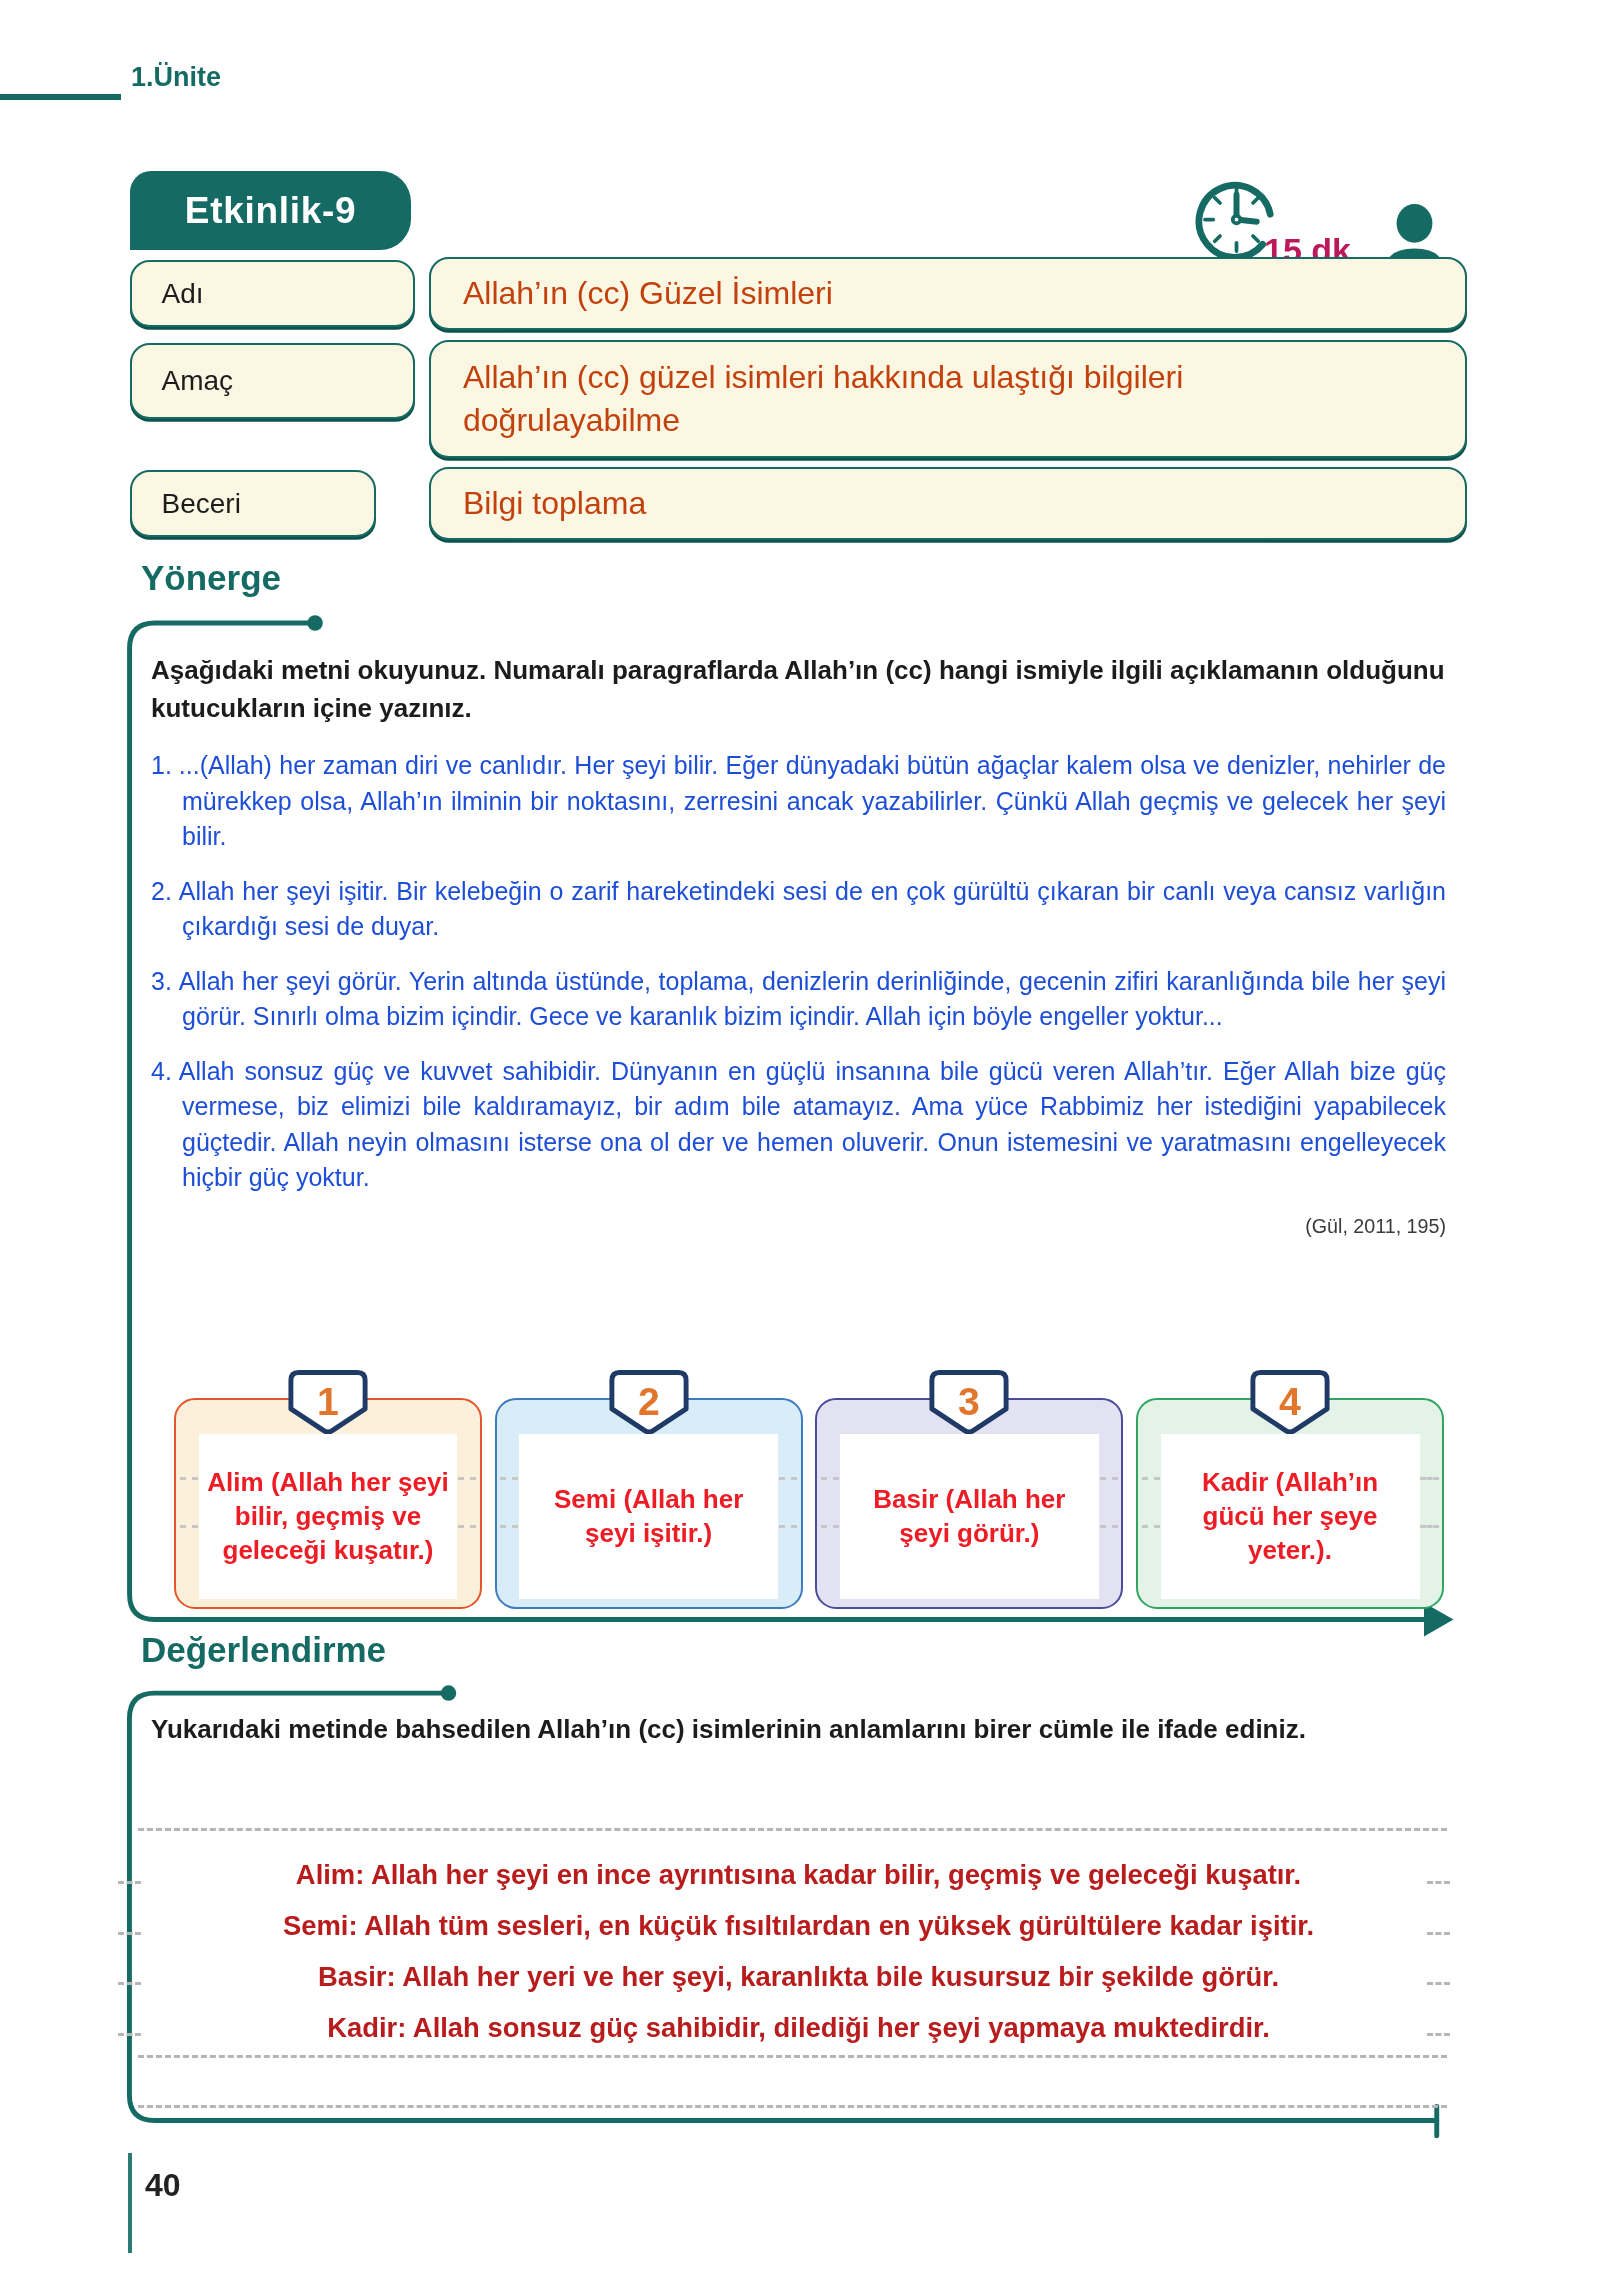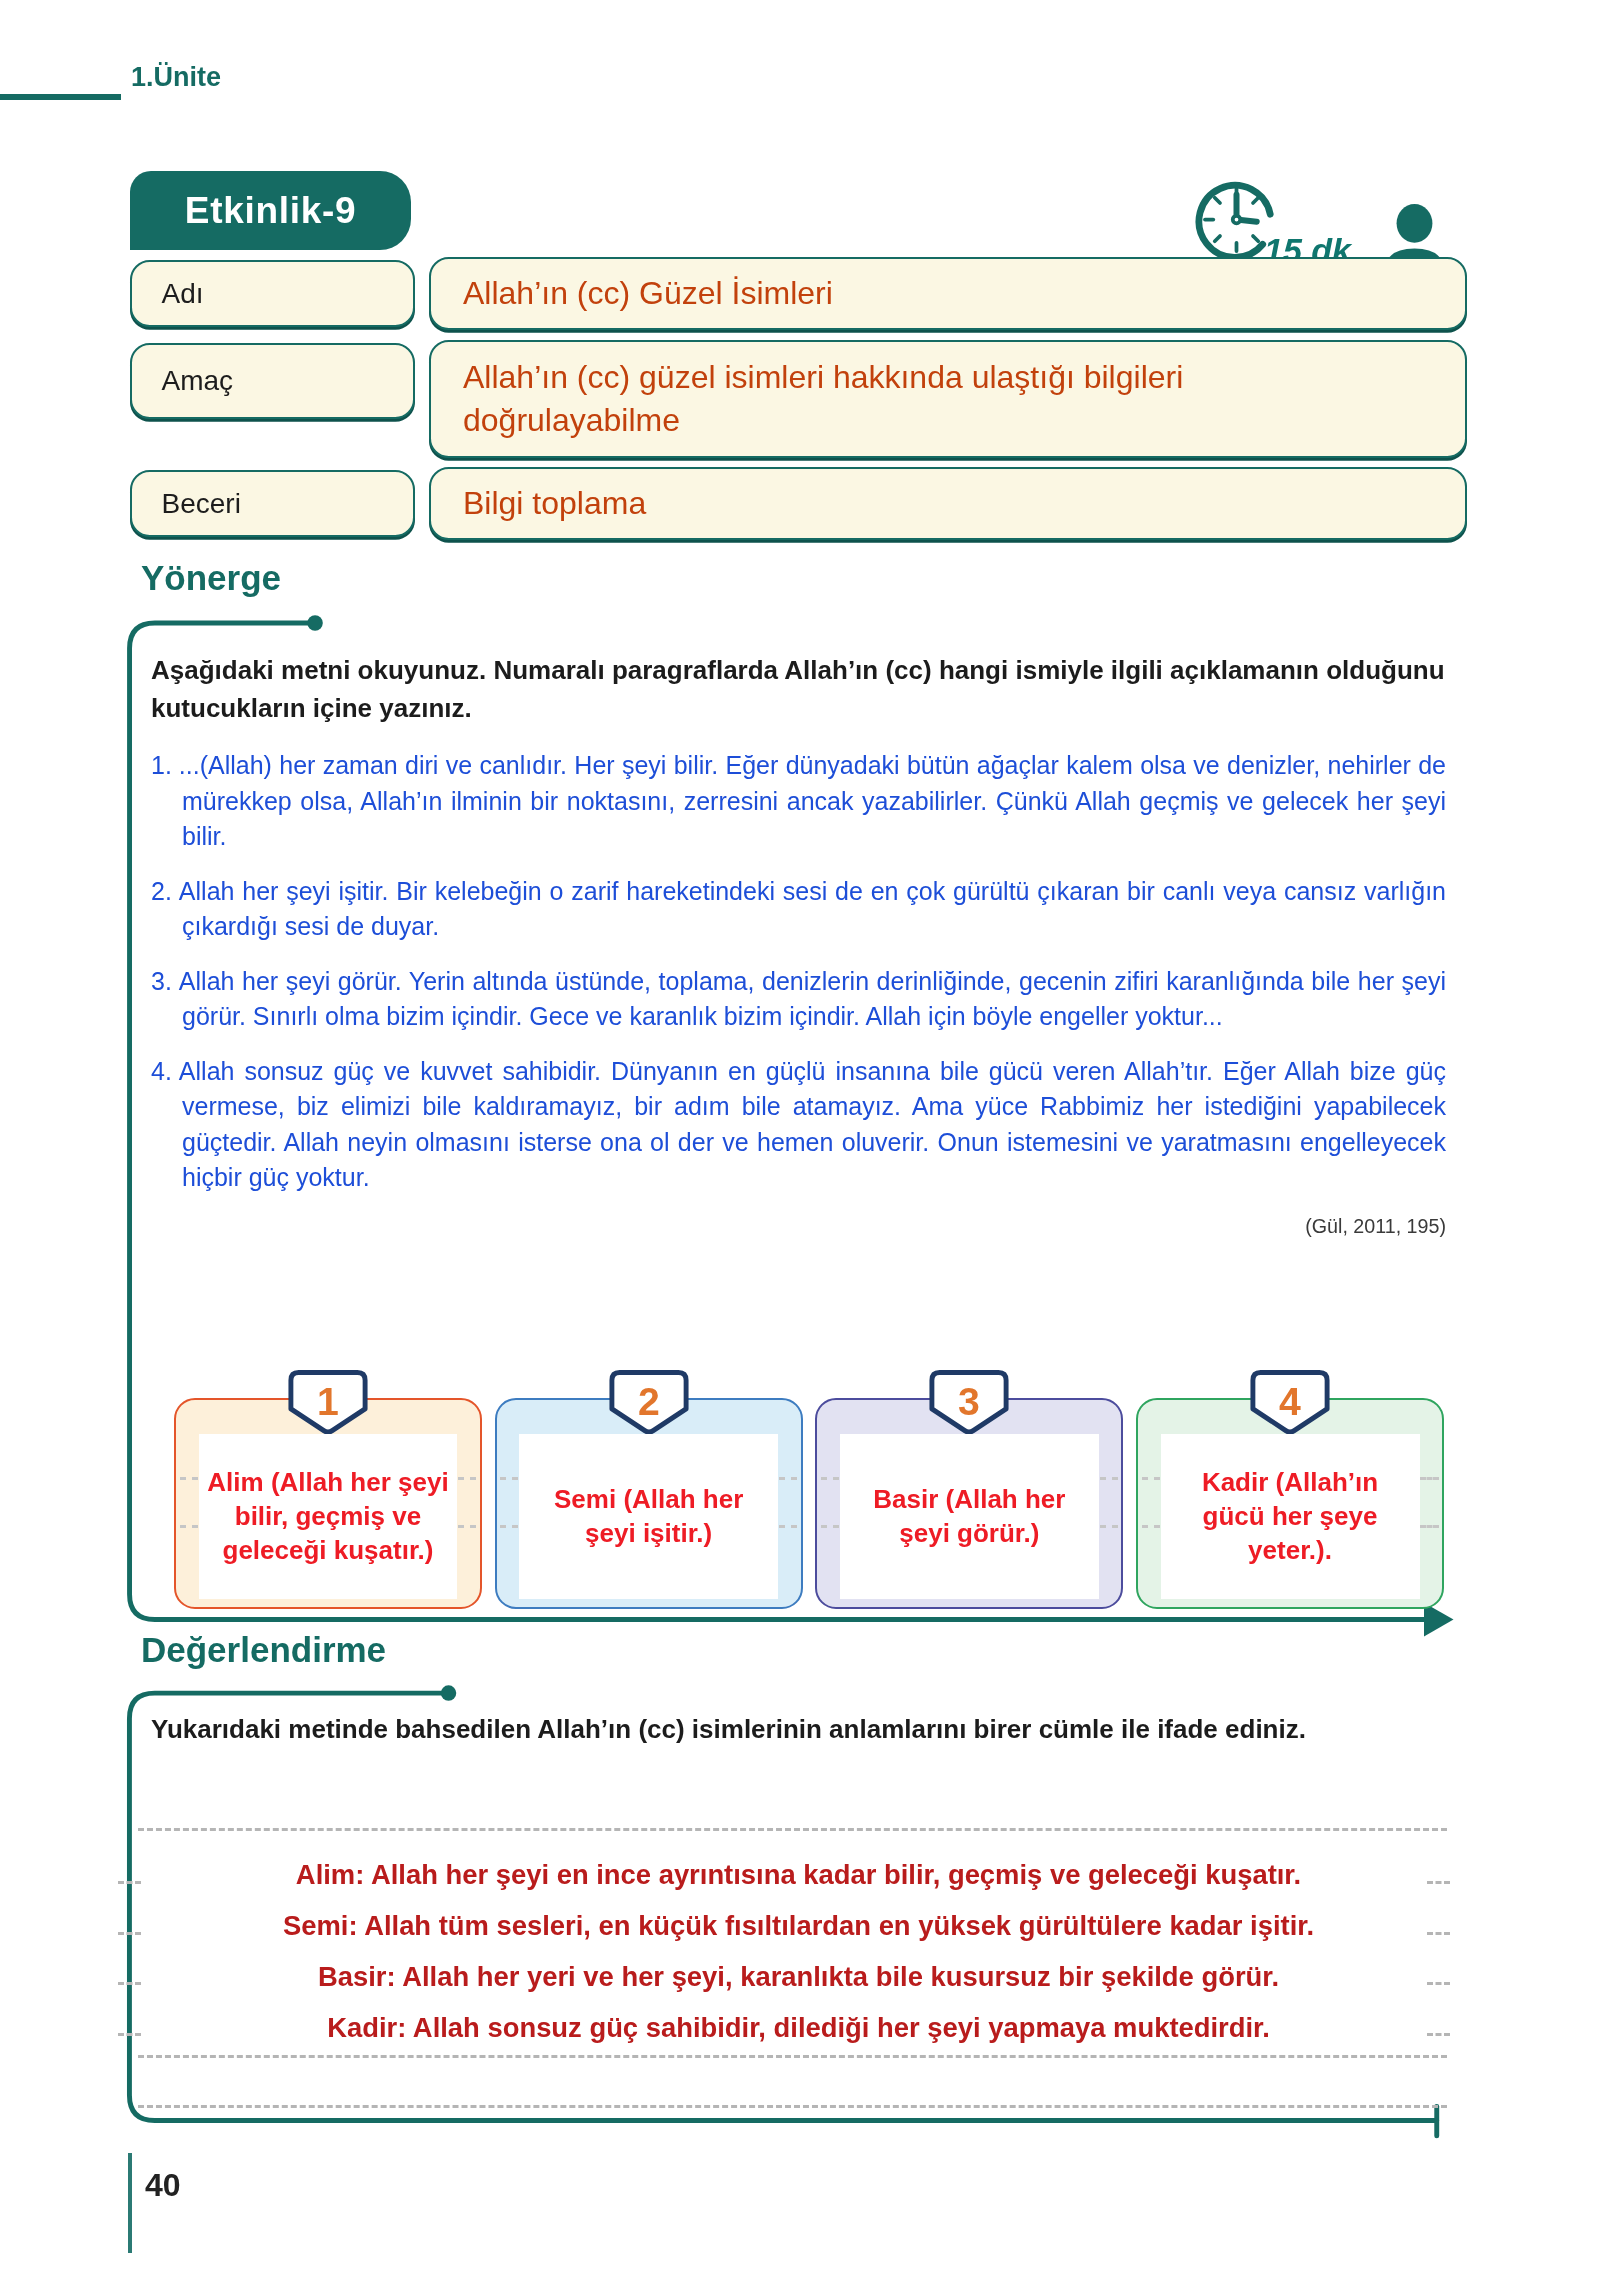--- a/index.html
+++ b/index.html
@@ -17,21 +17,21 @@
   .unite-label { position:absolute; left:131px; top:62px; font-size:27px; font-weight:bold; color:#156b63; }
 
   .etkinlik-badge {
     position:absolute; left:130px; top:171px; width:281px; height:79px;
     background:#156b63; border-radius:21px 31px 31px 0;
     display:flex; align-items:center; justify-content:center;
     color:#ffffff; font-size:37px; font-weight:bold; letter-spacing:0.7px;
   }
 
   .timer-clock { position:absolute; left:1195px; top:173px; }
-  .timer-label { position:absolute; left:1264px; top:231px; font-size:34px; font-weight:bold; color:#0f766e;font-style:italic; }
+  .timer-label { position:absolute; left:1264px; top:231px; font-size:34px; font-weight:bold; color:#be185d; }
   .person-icon { position:absolute; left:1382px; top:204px; }
 
   
   .info-box {
     position:absolute; background:#fbf7e3;
     border:2.8px solid #156b63; border-radius:19.7px;
     box-shadow:0 2.8px 0 #0e524c;
     display:flex; align-items:center;
   }
   .info-label-text { font-weight:normal; font-size:28px; padding-left:29.5px; color:#1d1d1d; }
@@ -117,21 +117,21 @@
     <span class="info-value-text">Allah’ın (cc) Güzel İsimleri</span>
   </div>
 
   <div class="info-box" style="left:130px; top:343px; width:285px; height:76px;">
     <span class="info-label-text">Amaç</span>
   </div>
   <div class="info-box" style="left:429px; top:340px; width:1038px; height:118px;">
     <span class="info-value-text">Allah’ın (cc) güzel isimleri hakkında ulaştığı bilgileri doğrulayabilme</span>
   </div>
 
-  <div class="info-box" style="left:130px; top:470px; width:285px; height:67px;">
+  <div class="info-box" style="left:130px; top:470px; width:246px; height:67px;">
     <span class="info-label-text">Beceri</span>
   </div>
   <div class="info-box" style="left:429px; top:467px; width:1038px; height:73px;">
     <span class="info-value-text">Bilgi toplama</span>
   </div>
 
   <div class="sec-title" style="left:141px; top:558px;">Yönerge</div>
   <svg class="bracket-svg" style="left:121px; top:616px;" width="1353" height="1026" viewBox="0 0 1925 1460">
     <path d="M 272 10 H 48 Q 12 10 12 46 V 1392 Q 12 1428 48 1428 H 1856" fill="none" stroke="#156b63" stroke-width="7" stroke-linecap="round"></path>
     <circle cx="276" cy="10" r="11" fill="#156b63"></circle>

